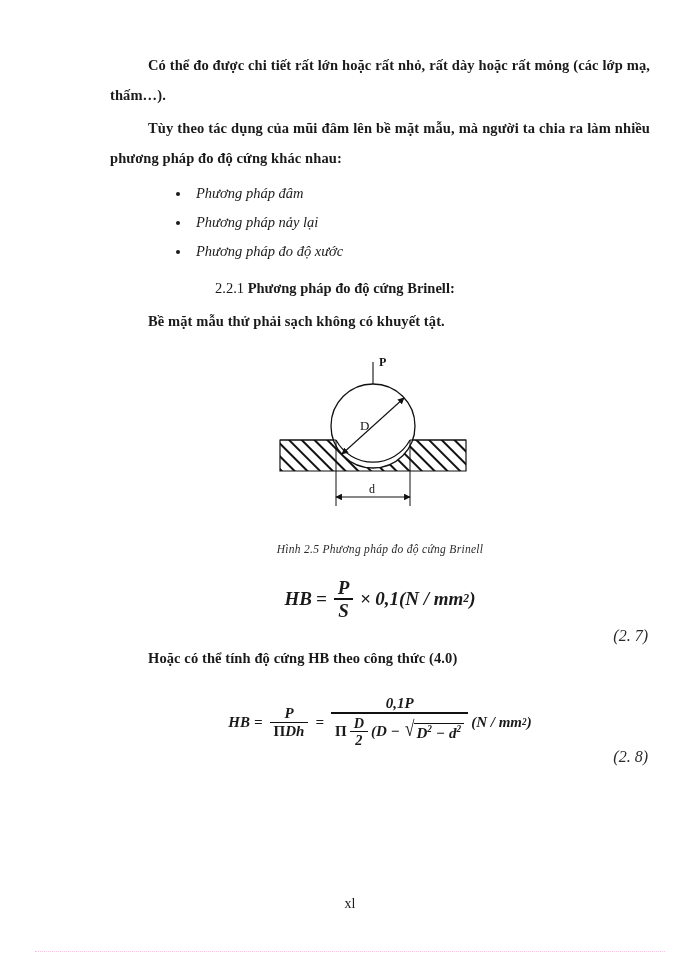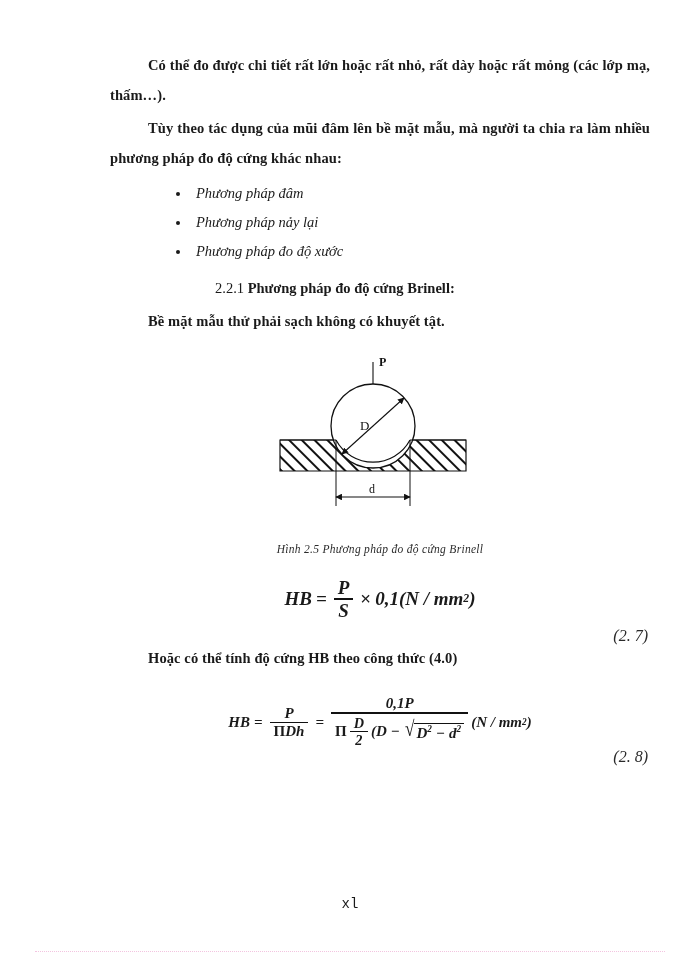--- a/index.html
+++ b/index.html
@@ -171,21 +171,21 @@
     white-space: nowrap;
   }
 
   .page-number {
     position: absolute;
     left: 0;
     top: 896px;
     width: 700px;
     text-align: center;
     font-size: 14px;
-    font-family: Liberation Mono, monospace;
+    font-family: Liberation Serif, serif;
   }
 
   .bottom-rule {
     position: absolute;
     left: 35px;
     top: 951px;
     width: 630px;
     height: 1px;
     border-top: 1px dotted #f3c4e0;
   }

